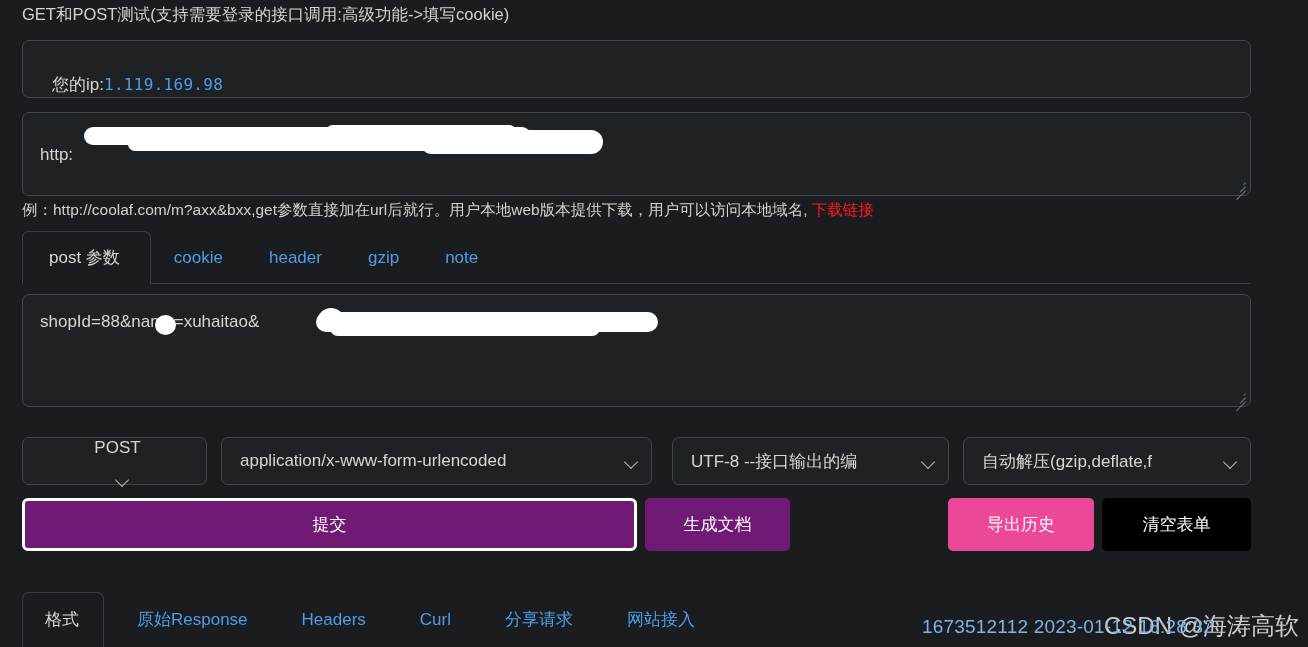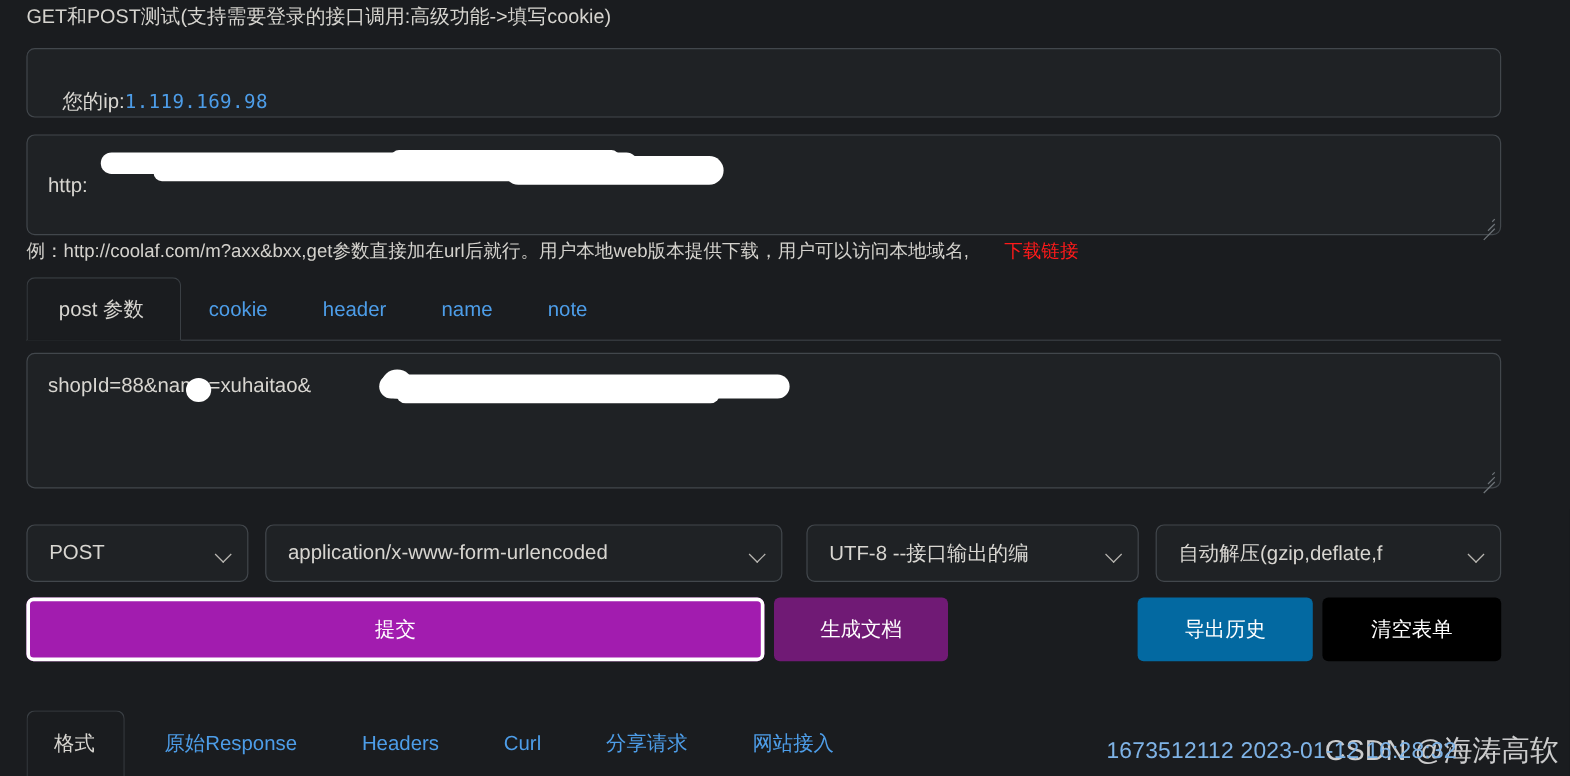--- a/index.html
+++ b/index.html
@@ -90,21 +90,21 @@
   
   .hint {
     position: absolute;
     left: 22px;
     top: 200px;
     font-size: 15.5px;
     line-height: 20px;
     color: #d4d2cd;
     white-space: nowrap;
   }
-  .hint .link-red { color: #ff1a1a; margin-left: 25px; }
+  .hint .link-red { color: #ff1a1a; }
 
   
   .tabs {
     position: absolute;
     display: flex;
     align-items: flex-end;
     border-bottom: 1px solid #3a3f44;
   }
   #upper-tabs { left: 22px; top: 228px; width: 1229px; height: 56px; text-align: center; }
   .tab {
@@ -154,21 +154,21 @@
   }
   .chev::before {
     content: "";
     position: absolute;
     left: 1px; top: 0px;
     width: 9px; height: 9px;
     border-right: 1.6px solid #b9b7b2;
     border-bottom: 1.6px solid #b9b7b2;
     transform: rotate(45deg);
   }
-  #sel-method   { left: 22px;  width: 185px; }
+  #sel-method   { left: 22px;  width: 185px; flex-direction: column; }
   #sel-content  { left: 221px; width: 431px; }
   #sel-charset  { left: 672px; width: 277px; }
   #sel-compress { left: 963px; width: 288px; }
 
   
   .btn {
     position: absolute;
     top: 498px;
     height: 53px;
     border-radius: 5px;
@@ -177,28 +177,28 @@
     justify-content: center;
     font-size: 17px;
     color: #ffffff;
     cursor: pointer;
     border: none;
     font-family: "Liberation Sans", sans-serif;
   }
   #btn-submit {
     left: 22px;
     width: 615px;
-    background: #a21caf;
+    background: #701a75;
     outline: 3px solid #ffffff;
     outline-offset: -3px;
     border-radius: 6px;
   }
   #btn-doc     { left: 645px; width: 145px; background: #701a75; }
   #btn-example { left: 798px; width: 142px; background: #2c5f92; }
-  #btn-history { left: 948px; width: 146px; background: #0369a1; }
+  #btn-history { left: 948px; width: 146px; background: #ec4899; }
   #btn-clear   { left: 1102px; width: 149px; background: #000000; }
 
   
   #lower-tabs { left: 22px; top: 586px; width: 1229px; height: 61px; border-bottom: none; gap: 12px; }
   #lower-tabs .tab { padding: 16px 20px 16px 20px; }
   #lower-tabs .tab.active {
     border-color: #3a3f44 #3a3f44 transparent;
     border-radius: 7px 7px 0 0;
     padding-left: 22px;
     padding-right: 24px;
@@ -264,21 +264,21 @@
   <div class="redact r4"></div>
   <div class="redact r2"></div>
   <div class="redact r3"></div>
 
   <div class="hint"><span>例：http://coolaf.com/m?axx&amp;bxx,get参数直接加在url后就行。用户本地web版本提供下载，用户可以访问本地域名, </span><span class="link-red">下载链接</span></div>
 
   <div class="tabs" id="upper-tabs">
     <div class="tab active">post 参数</div>
     <div class="tab">cookie</div>
     <div class="tab">header</div>
-    <div class="tab">name</div>
+    <div class="tab">gzip</div>
     <div class="tab">note</div>
   </div>
 
   <div class="field" id="body-box">
     <span class="resize-grip">
         <i></i>
         <i></i>
         <i></i>
       </span>
   </div>

